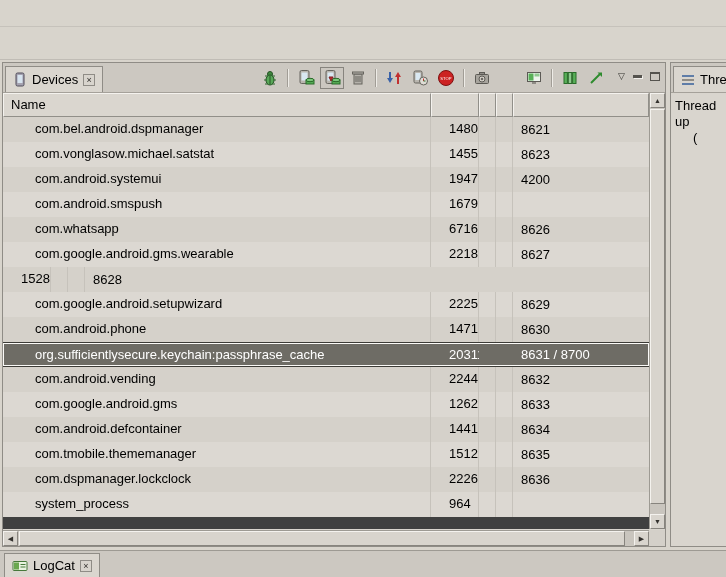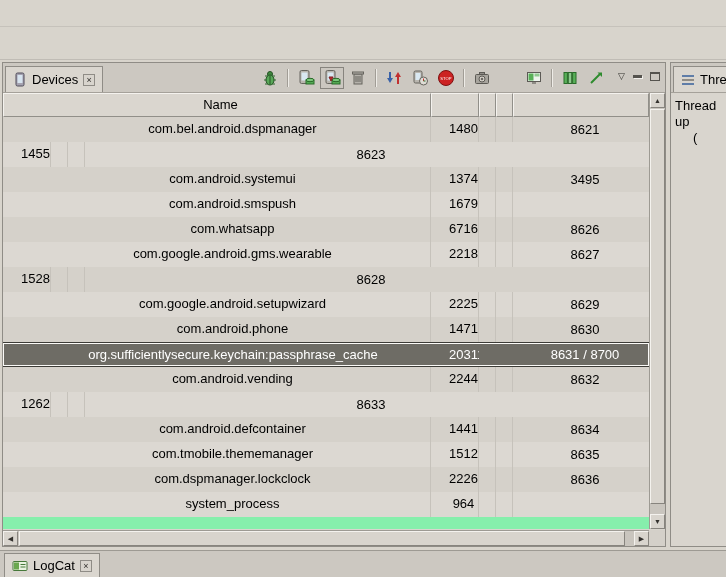--- a/index.html
+++ b/index.html
@@ -39,21 +39,21 @@
   .tbtn { width:24px; height:22px; display:flex; align-items:center; justify-content:center; }
   .tbtn.pressed { border:1px solid #87847e; background:#cbc7c0; }
   .tsep { width:2px; height:18px; border-left:1px solid #a19d96; border-right:1px solid #eeece7; margin:0 3px; }
   .wctl { display:flex; align-items:center; gap:8px; margin-left:8px; padding-bottom:4px; }
   .glyph-btn { font-size:9px; color:#2f2e2a; line-height:1; }
   .min-glyph { width:9px; height:3px; background:#55534e; box-shadow:1px 1px 0 #f2f0ec; }
   .max-glyph { width:10px; height:9px; border:1px solid #55534e; border-top:2px solid #55534e; background:transparent; }
 
   
   .table { flex:1; position:relative; background:#d9d5ce; min-height:0; }
-  .table-content { position:absolute; left:0; top:0; right:16px; bottom:17px; overflow:hidden; background:#86efac;text-align:center; }
+  .table-content { position:absolute; left:0; top:0; right:16px; bottom:17px; overflow:hidden; background:#404040; }
 
   .thead { display:flex; height:24px; }
   .th { background:#dad6cf; border-top:1px solid #f4f2ee; border-left:1px solid #f4f2ee;
         border-right:1px solid #918f89; border-bottom:1px solid #918f89;
         padding:3px 0 0 7px; overflow:hidden; white-space:nowrap; }
   .th-name { width:428px; }
   .th-pid  { width:48px; }
   .th-n    { width:17px; }
   .th-port { flex:1; }
 
@@ -271,31 +271,32 @@
           <div class="rows">
 
           <div class="row">
                 <div class="cell cell-name">com.bel.android.dspmanager</div>
                 <div class="cell cell-pid">1480</div>
                 <div class="cell cell-n"></div>
                 <div class="cell cell-n"></div>
                 <div class="cell cell-port">8621</div>
               </div>
               <div class="row">
+                <div class="cell cell-name">com.vonglasow.michael.satstat</div>
                 <div class="cell cell-pid">14553</div>
                 <div class="cell cell-n"></div>
                 <div class="cell cell-n"></div>
                 <div class="cell cell-port">8623</div>
               </div>
               <div class="row">
                 <div class="cell cell-name">com.android.systemui</div>
-                <div class="cell cell-pid">1374</div>
-                <div class="cell cell-n"></div>
-                <div class="cell cell-n"></div>
-                <div class="cell cell-port">3495</div>
+                <div class="cell cell-pid">1947</div>
+                <div class="cell cell-n"></div>
+                <div class="cell cell-n"></div>
+                <div class="cell cell-port">4200</div>
               </div>
               <div class="row">
                 <div class="cell cell-name">com.android.smspush</div>
                 <div class="cell cell-pid">1679</div>
                 <div class="cell cell-n"></div>
                 <div class="cell cell-n"></div>
               </div>
               <div class="row">
                 <div class="cell cell-name">com.whatsapp</div>
                 <div class="cell cell-pid">6716</div>
@@ -338,20 +339,21 @@
                 <div class="cell cell-port">8631 / 8700</div>
               </div>
               <div class="row">
                 <div class="cell cell-name">com.android.vending</div>
                 <div class="cell cell-pid">22440</div>
                 <div class="cell cell-n"></div>
                 <div class="cell cell-n"></div>
                 <div class="cell cell-port">8632</div>
               </div>
               <div class="row">
+                <div class="cell cell-name">com.google.android.gms</div>
                 <div class="cell cell-pid">12623</div>
                 <div class="cell cell-n"></div>
                 <div class="cell cell-n"></div>
                 <div class="cell cell-port">8633</div>
               </div>
               <div class="row">
                 <div class="cell cell-name">com.android.defcontainer</div>
                 <div class="cell cell-pid">14411</div>
                 <div class="cell cell-n"></div>
                 <div class="cell cell-n"></div>

